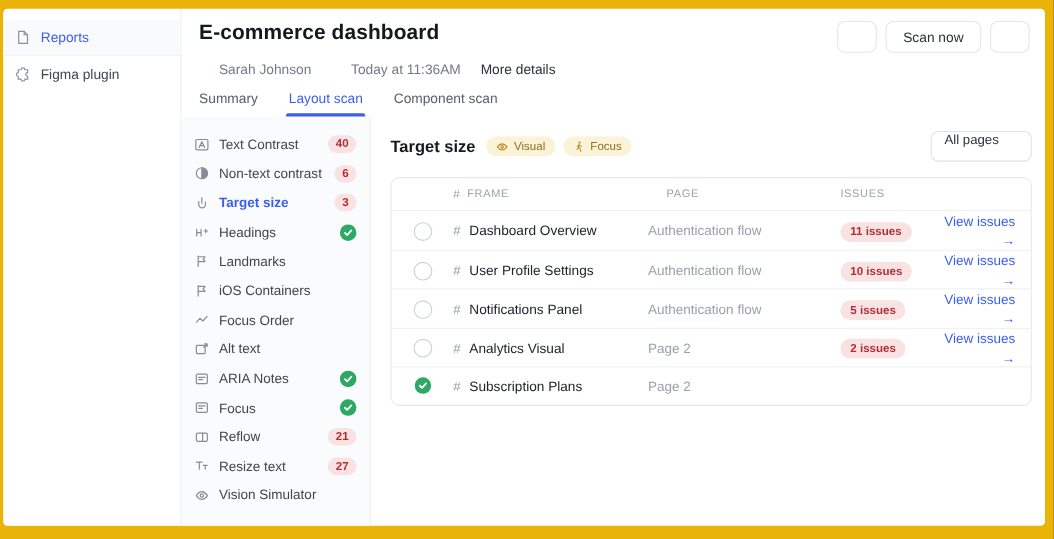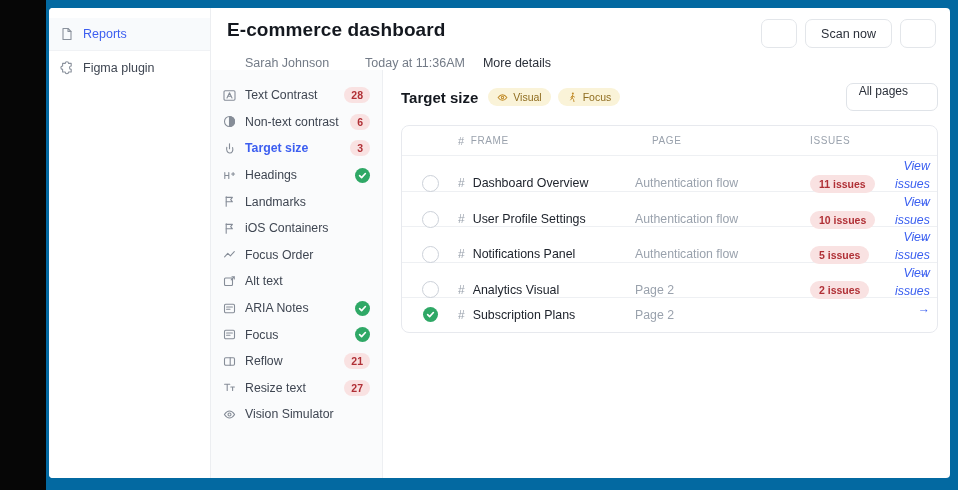--- a/index.html
+++ b/index.html
@@ -1,18 +1,18 @@
 <!DOCTYPE html>
 <html><head>
 <meta charset="utf-8">
 <style>
   html,body{margin:0;padding:0;width:958px;height:490px;overflow:hidden;
     font-family:"Liberation Sans","DejaVu Sans",sans-serif;background:#060606;}
   *{box-sizing:border-box;}
-  .frame{position:absolute;inset:0;background:#0369a1;margin-left:46px;}
+  .frame{position:absolute;inset:0;background:#eab308;}
   .window{position:absolute;left:3px;top:8px;right:8px;bottom:12px;background:#fff;
     border-radius:4px;display:flex;overflow:hidden;}
 
   
   .sidebar{width:162px;flex-shrink:0;border-right:1px solid #eceef1;padding-top:10px;background:#fff;}
   .side-item{height:33px;display:flex;align-items:center;gap:9px;padding:0 11px;
     font-size:12.5px;color:#3f4652;cursor:pointer;}
   .side-item .sicon{width:14px;height:14px;color:#8a919c;display:inline-flex;}
   .side-item.active{color:#3c5ef0;background:#f8fafc;border-bottom:1px solid #f0f2f5;}
   .side-item.active .sicon{color:#8a919c;}
@@ -77,21 +77,21 @@
   .drow{height:35.2px;}
   .drow + .drow{border-top:1px solid #eef0f3;}
   .c-sel{display:flex;justify-content:center;}
   .radio{width:17px;height:17px;border:1.5px solid #ccd1d9;border-radius:50%;background:#fff;cursor:pointer;}
   .c-frame{display:flex;align-items:center;gap:8px;font-size:12.4px;color:#20252e;font-weight:500;}
   .c-frame .hash{color:#9aa2ad;font-weight:400;font-size:12px;}
   .c-page{font-size:12.3px;color:#9aa2ad;}
   .issue-badge{display:inline-block;font-size:10.5px;font-weight:600;color:#b03036;background:#f9e2e2;
     border-radius:999px;padding:3px 9px;}
   .c-link{text-align:right;padding-right:14px;}
-  .view-link{font-size:12.3px;color:#3a5ff0;font-weight:500;text-decoration:none;cursor:pointer;font-style:italic;}
+  .view-link{font-size:12.3px;color:#3a5ff0;font-weight:500;text-decoration:none;cursor:pointer;}
 </style>
 </head>
 <body>
 
 <div class="frame">
   <div class="window">
 
     <nav class="sidebar" id="sidebar">
         <div class="side-item active">
           <span class="sicon">
@@ -133,33 +133,38 @@
           </span>
           <span class="meta">
             <span class="micon"></span>
             <span>Today at 11:36AM</span>
           </span>
           <button class="more-details">
             <span>More details</span>
             <span class="micon"></span>
           </button>
         </div>
+        <div class="tabs" id="tabs">
+            <div class="tab">Summary</div>
+            <div class="tab active">Layout scan</div>
+            <div class="tab">Component scan</div>
+          </div>
       </header>
 
       <div class="content">
         <aside class="catpanel" id="catpanel">
             <div class="cat-item">
               <span class="cicon">
                 <svg viewBox="0 0 13 13" fill="none" stroke="currentColor" stroke-width="1.1" stroke-linecap="round" stroke-linejoin="round">
                   <rect x="1" y="1.8" width="11" height="9.4" rx="1.2"></rect>
                   <path d="M4 9 6.5 3.8 9 9M4.9 7.3h3.2"></path>
                 </svg>
               </span>
               <span class="clabel">Text Contrast</span>
-              <span class="cat-badge">28</span>
+              <span class="cat-badge">40</span>
             </div>
             <div class="cat-item">
               <span class="cicon">
                 <svg viewBox="0 0 13 13" fill="none" stroke="currentColor" stroke-width="1.1" stroke-linecap="round" stroke-linejoin="round">
                   <circle cx="6.5" cy="6.5" r="5"></circle>
                   <path d="M6.5 1.5a5 5 0 0 1 0 10z" fill="currentColor"></path>
                 </svg>
               </span>
               <span class="clabel">Non-text contrast</span>
               <span class="cat-badge">6</span>

